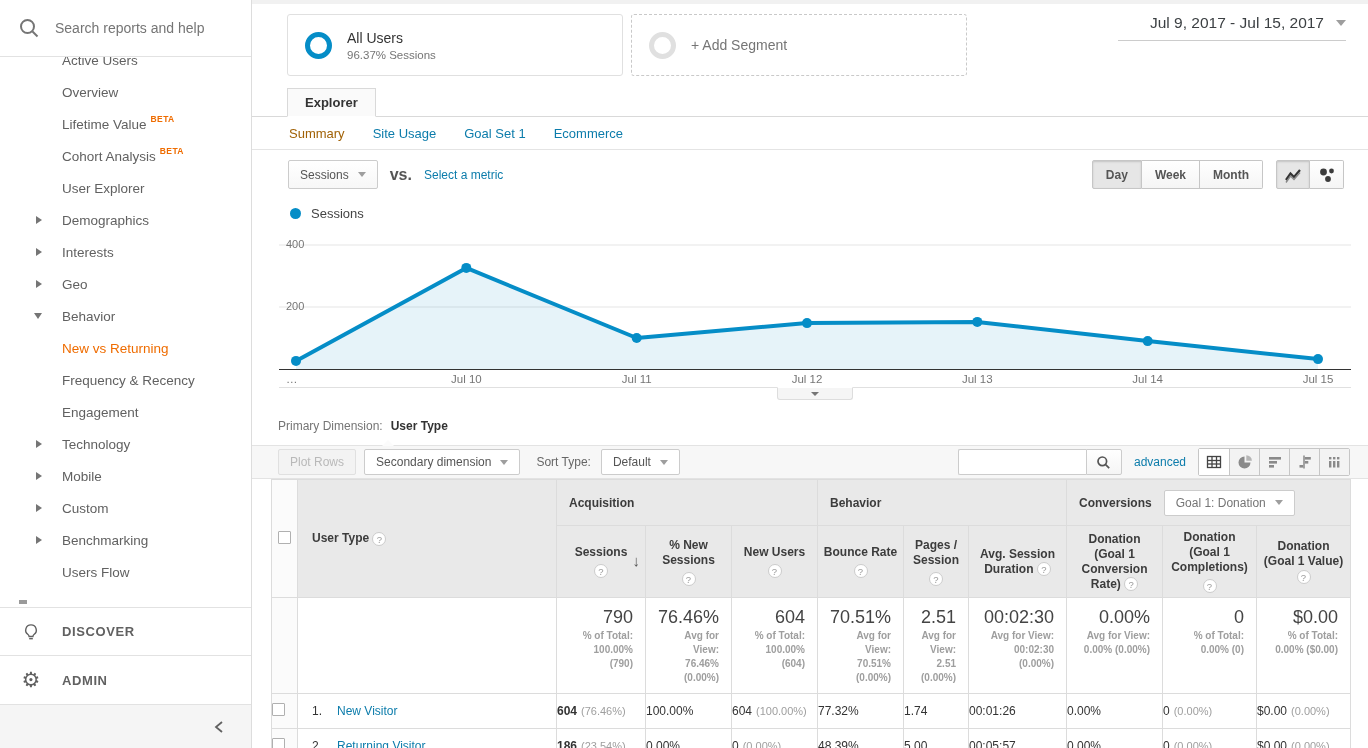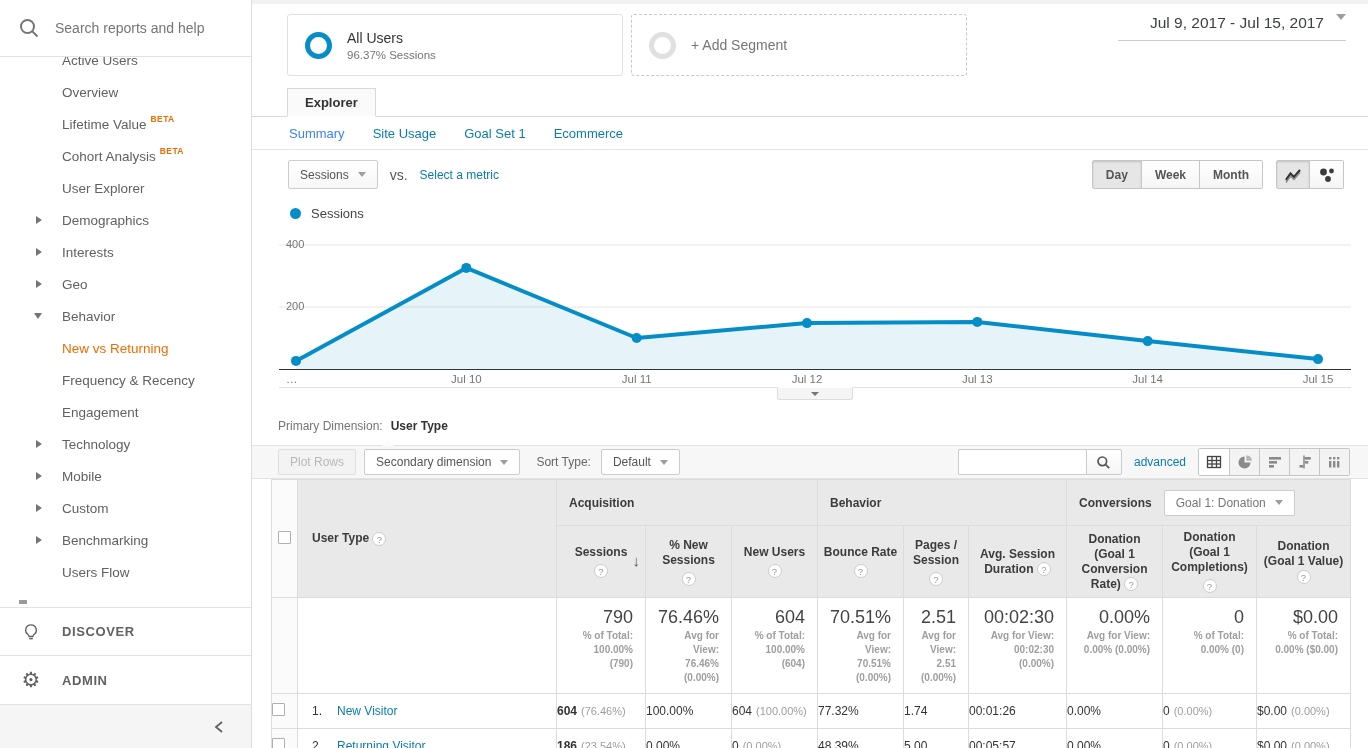--- a/index.html
+++ b/index.html
@@ -44,41 +44,41 @@
   .segment-bar { position:relative; height:84px; padding:10px 0 0 35px; display:flex; gap:8px; }
   .seg-card { width:336px; height:62px; border:1px solid #e0e0e0; border-radius:3px;
     display:flex; align-items:center; gap:15px; padding-left:17px; background:#fff; cursor:pointer; }
   .seg-card.dashed { border:1px dashed #c9c9c9; }
   .donut { width:27px; height:27px; border-radius:50%; border:5px solid #058dc7; }
   .donut.gray { border-color:#e0e0e0; }
   .seg-title { font-size:14px; color:#333; }
   .seg-sub { font-size:11.5px; color:#757575; margin-top:3px; }
   .seg-add-label { font-size:14px; color:#757575; }
   .date-ctl { position:absolute; right:22px; top:10px; width:228px; display:flex;
-    justify-content:flex-end; gap:12px; padding-bottom:8px;
+    align-items:center; justify-content:flex-end; gap:12px; padding-bottom:8px;
     border-bottom:1px solid #ccc; cursor:pointer; }
   .date-text { font-size:15.5px; color:#3c4043; }
   .caret-d { width:0; height:0; border-top:6px solid #9e9e9e;
     border-left:5px solid transparent; border-right:5px solid transparent; }
 
   .tab-row { border-bottom:1px solid #d9d9d9; padding-left:35px; height:29px; }
   .explorer-tab { display:inline-flex; align-items:center; height:29px; margin-bottom:-1px;
     padding:0 17px; background:#fafafa; border:1px solid #d9d9d9; border-bottom:1px solid #fff;
     font-size:13px; font-weight:bold; color:#333; position:relative; top:0; cursor:pointer; }
 
   .subnav { height:33px; display:flex; align-items:center; gap:28px; padding-left:37px;
     border-bottom:1px solid #e4e4e4; font-size:13px; }
-  .subnav .subtab { color:#3b82f6; cursor:pointer; }
+  .subnav .subtab { color:#a16207; cursor:pointer; }
   .subnav .subtab.link { color:#0c7cab; }
 
   .controls { height:49px; display:flex; align-items:center; padding:0 24px 0 36px; }
   .sel-btn { display:inline-flex; align-items:center; gap:9px; height:29px; padding:0 11px;
     border:1px solid #ccc; border-radius:2px; background:linear-gradient(#fff,#f7f7f7);
     font-size:12px; color:#555; cursor:pointer; }
-  .vs { margin:3px 12px; font-size:14px; color:#555; }
+  .vs { margin:3px 12px; font-size:16px; color:#555;font-weight:bold; }
   .link { color:#0c7cab; text-decoration:none; cursor:pointer; }
   .sm-link { font-size:12px; }
   .ctl-right { margin-left:auto; display:flex; gap:13px; align-items:center; }
   .btn-group { display:flex; }
   .gbtn { height:29px; padding:0 13px; font-size:12px; font-weight:bold; color:#555;
     background:linear-gradient(#fff,#f5f5f5); border:1px solid #c6c6c6; border-left:none;
     display:flex; align-items:center; cursor:pointer; }
   .btn-group .gbtn:first-child { border-left:1px solid #c6c6c6; border-radius:2px 0 0 2px; }
   .btn-group .gbtn:last-child { border-radius:0 2px 2px 0; }
   .gbtn.active { background:#e6e6e6; box-shadow:inset 0 1px 2px rgba(0,0,0,.15); }

